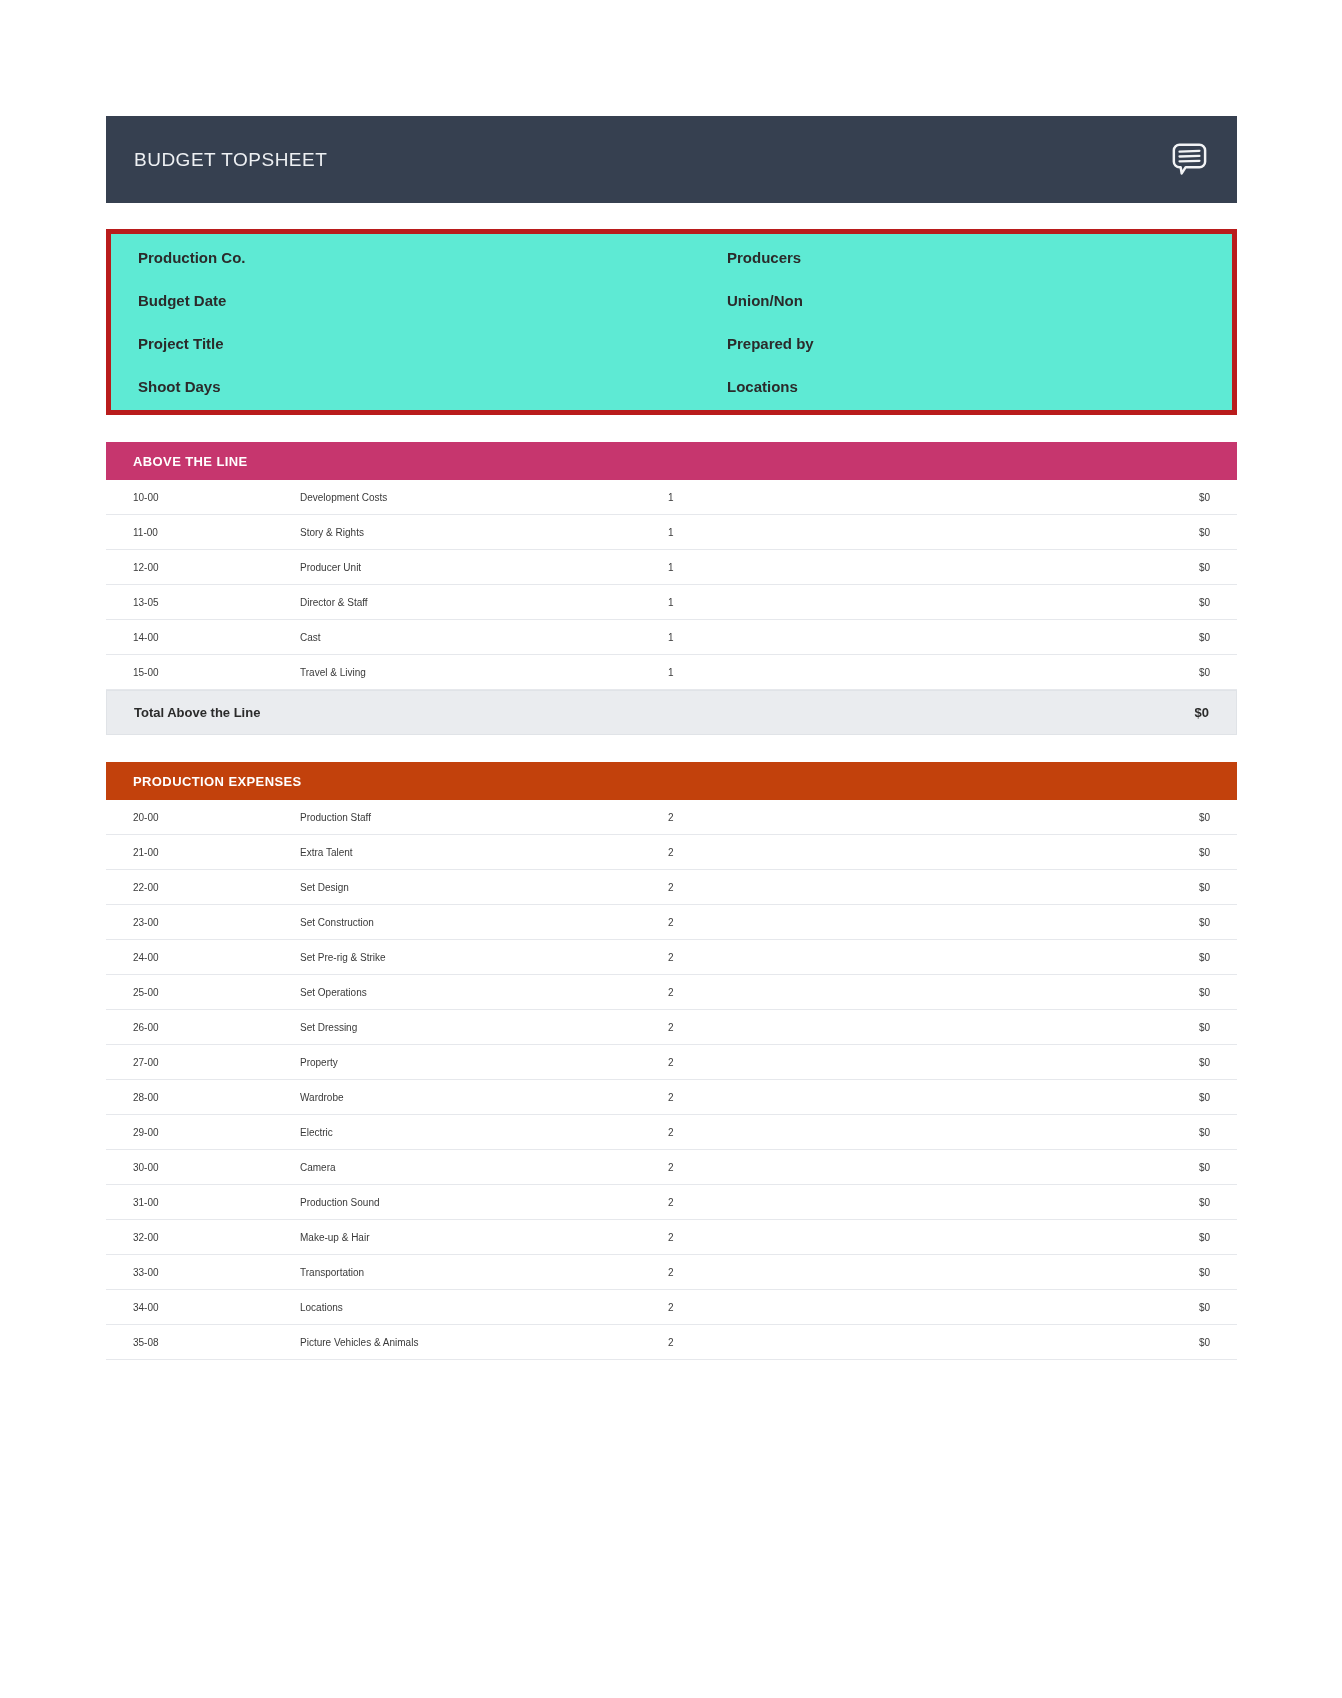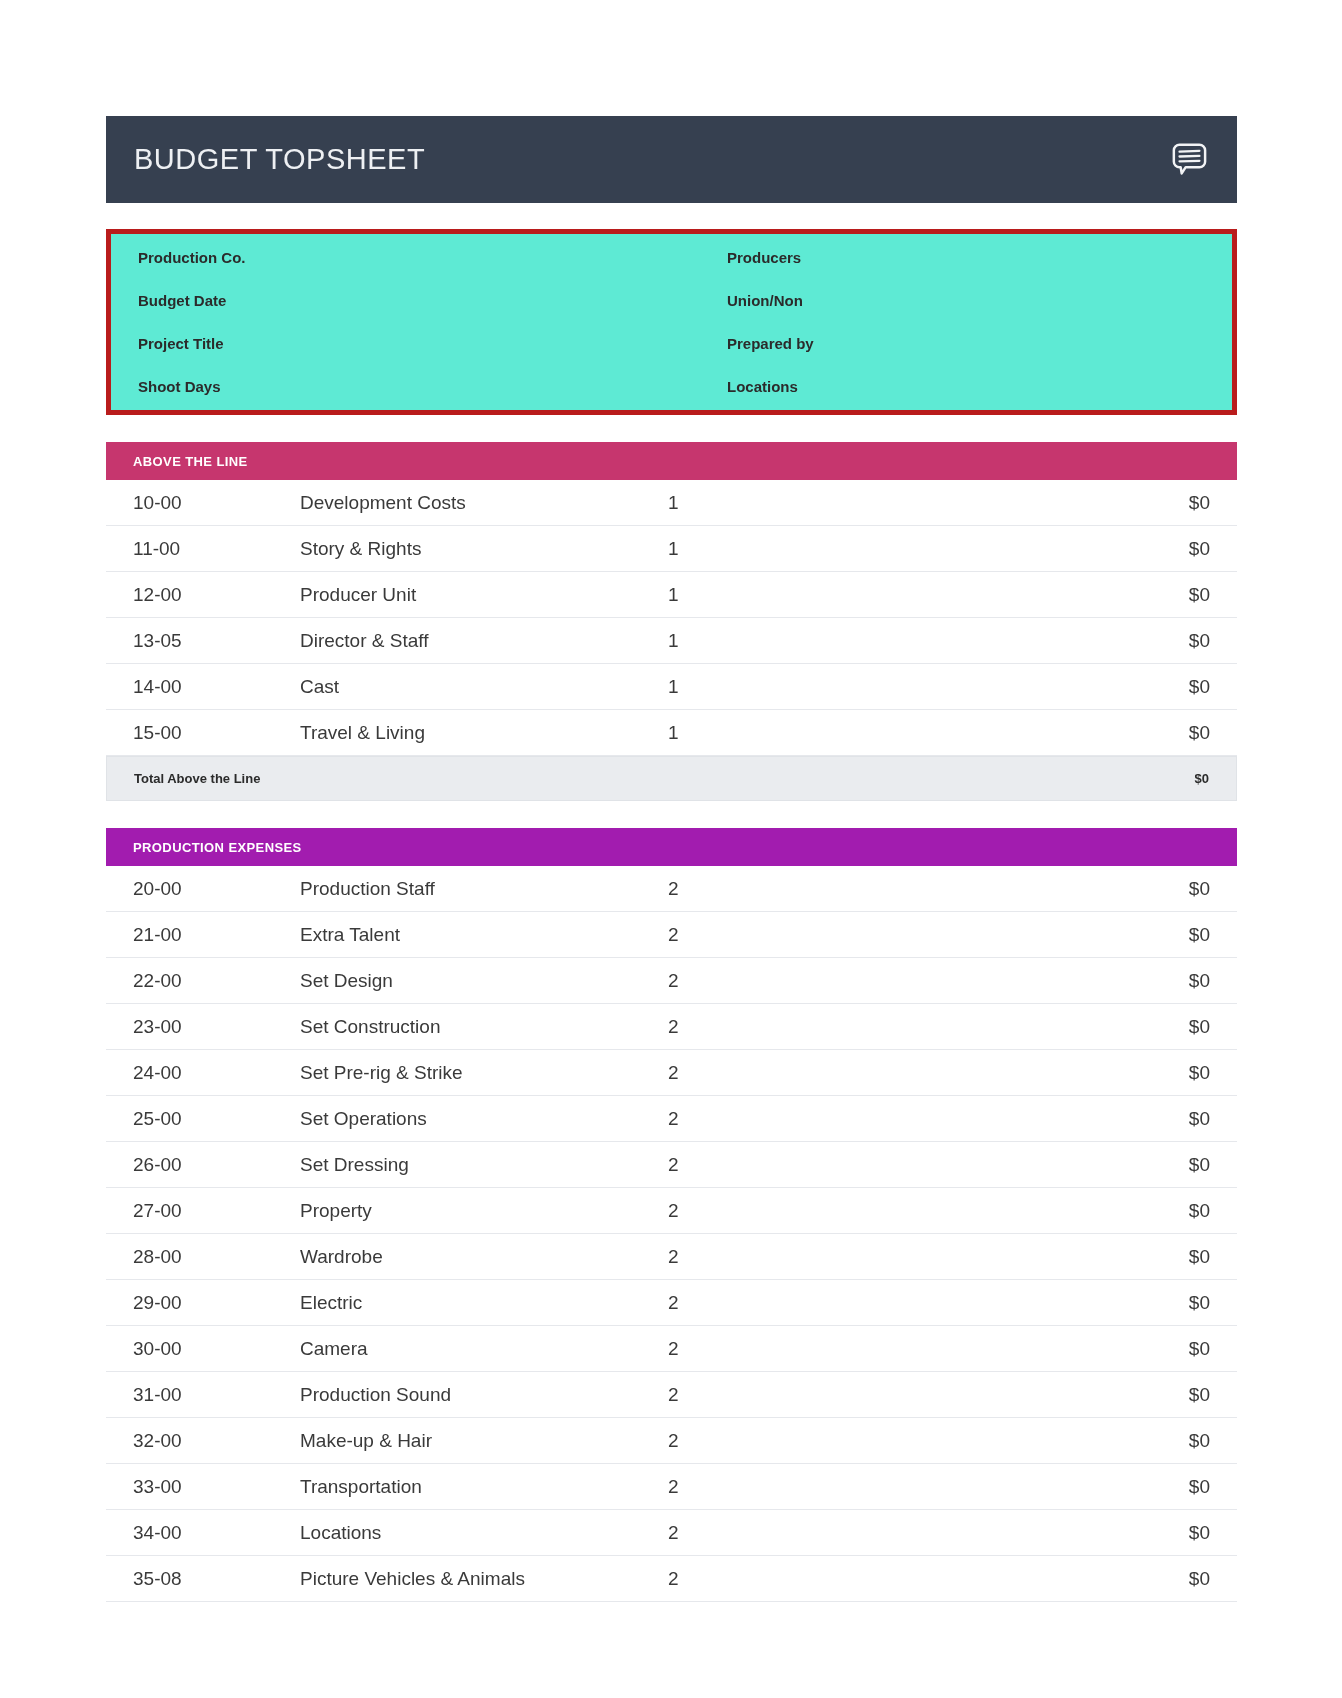--- a/index.html
+++ b/index.html
@@ -22,21 +22,21 @@
   
   .topbar {
     height: 87px;
     background: #364050;
     display: flex;
     align-items: center;
     padding: 0 28px;
   }
   .topbar h1 {
     margin: 0;
-    font-size: 29px;
+    font-size: 19px;
     font-weight: 400;
     letter-spacing: 0.5px;
     color: #eef0f3;
     flex: 1;
   }
   .comment-btn {
     width: 40px;
     height: 38px;
     display: flex;
     align-items: center;
@@ -74,27 +74,27 @@
     padding: 0 27px;
   }
   .section-header .section-title {
     color: #ffffff;
     font-size: 13px;
     font-weight: 700;
     letter-spacing: 0.4px;
     text-transform: uppercase;
   }
   .budget-row {
-    height: 46px;
+    height: 35px;
     display: grid;
     grid-template-columns: 167px 368px 1fr auto;
     align-items: center;
     padding: 0 27px;
     border-bottom: 1px solid #e6e8ec;
-    font-size: 19px;
+    font-size: 10px;
     color: #3a3a3a;
   }
   .cell-amount { text-align: right; }
   .total-row {
     height: 45px;
     background: #eaecef;
     border: 1px solid #e0e3e7;
     display: flex;
     align-items: center;
     justify-content: space-between;
@@ -195,21 +195,21 @@
             <span class="cell cell-amount">$0</span>
           </div>
         </div>
   <div class="total-row">
           <span>Total Above the Line</span>
           <span>$0</span>
         </div>
       </section>
 
   <section class="section">
-    <div class="section-header" style="background: #a21caf;">
+    <div class="section-header" style="background: #c2410c;">
       <span class="section-title">PRODUCTION EXPENSES</span>
     </div>
     <div class="rows">
           <div class="budget-row">
             <span class="cell cell-code">20-00</span>
             <span class="cell cell-description">Production Staff</span>
             <span class="cell cell-page">2</span>
             <span class="cell cell-amount">$0</span>
           </div>
           <div class="budget-row">

